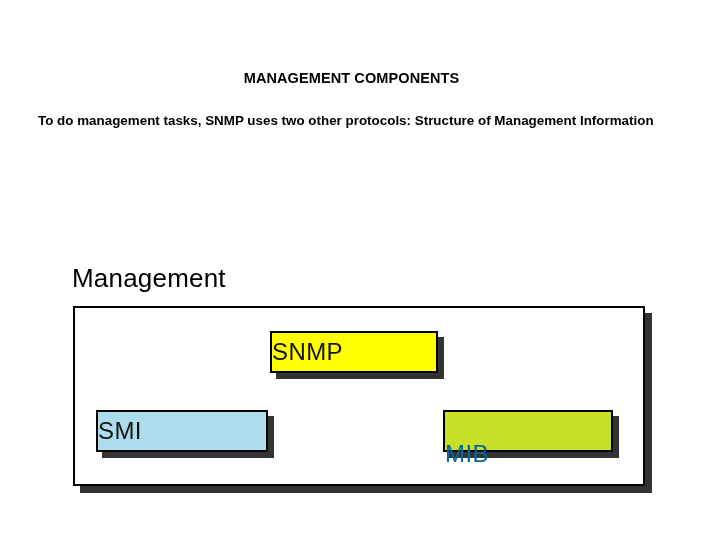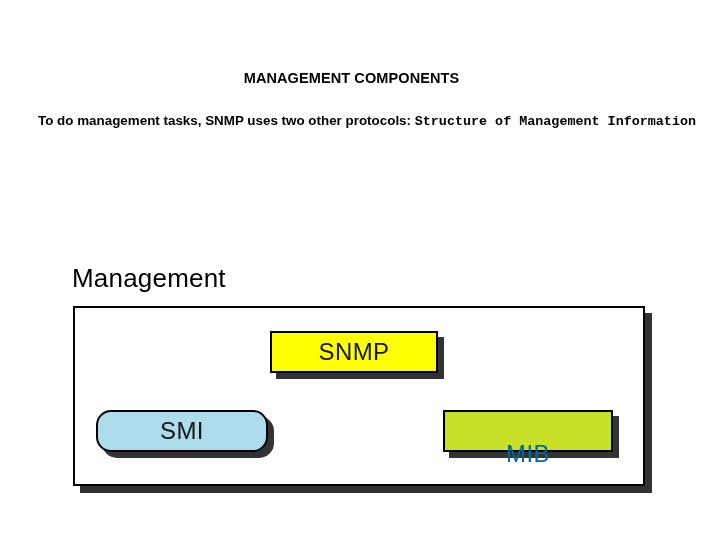--- a/index.html
+++ b/index.html
@@ -36,21 +36,21 @@
     left: 38px;
     top: 101px;
     width: 650px;
   }
   .body-line {
     font-size: 13.4px;
     line-height: 39px;
     white-space: nowrap;
     color: #000000;
   }
-  .body-line .b { font-weight: bold; font-family: Liberation Mono, monospace; }
+  .body-line .b { font-weight: bold; }
   .body-line .n { font-weight: bold; }
 
   
   #diagram {
     position: absolute;
     left: 0;
     top: 0;
     width: 720px;
     height: 540px;
   }
@@ -82,21 +82,21 @@
 
   
   .proto-box {
     position: absolute;
     background: #ffffff;
     border: 2px solid #000000;
     box-sizing: border-box;
     box-shadow: 6px 6px 0 0 #333333;
     display: flex;
     align-items: center;
-    justify-content: center;
+    justify-content: flex-start;
   }
   .proto-label {
     font-size: 24px;
     font-weight: 400;
     color: #141414;
     letter-spacing: 0.4px;
     line-height: 1;
   }
 
   #box-snmp {
@@ -105,21 +105,20 @@
     width: 168px;
     height: 42px;
     background: #ffff00;
   }
   #box-smi {
     left: 96px;
     top: 410px;
     width: 172px;
     height: 42px;
     background: #addced;
-    border-radius: 15px;
   }
   #box-mib {
     left: 443px;
     top: 410px;
     width: 170px;
     height: 42px;
     background: #c9e029;
   }
 </style>
 </head>

